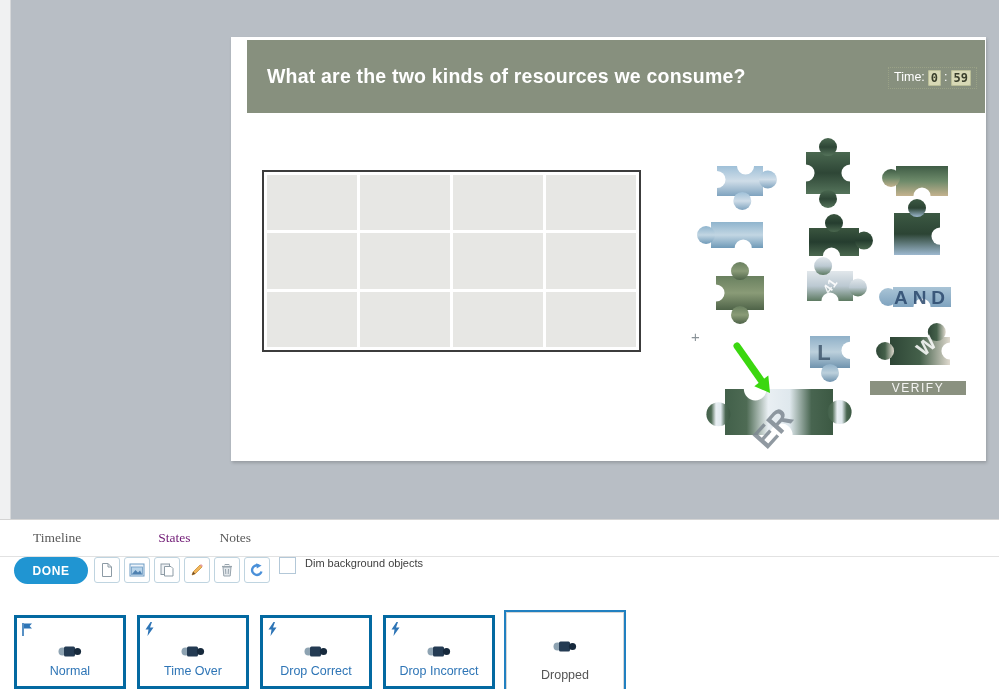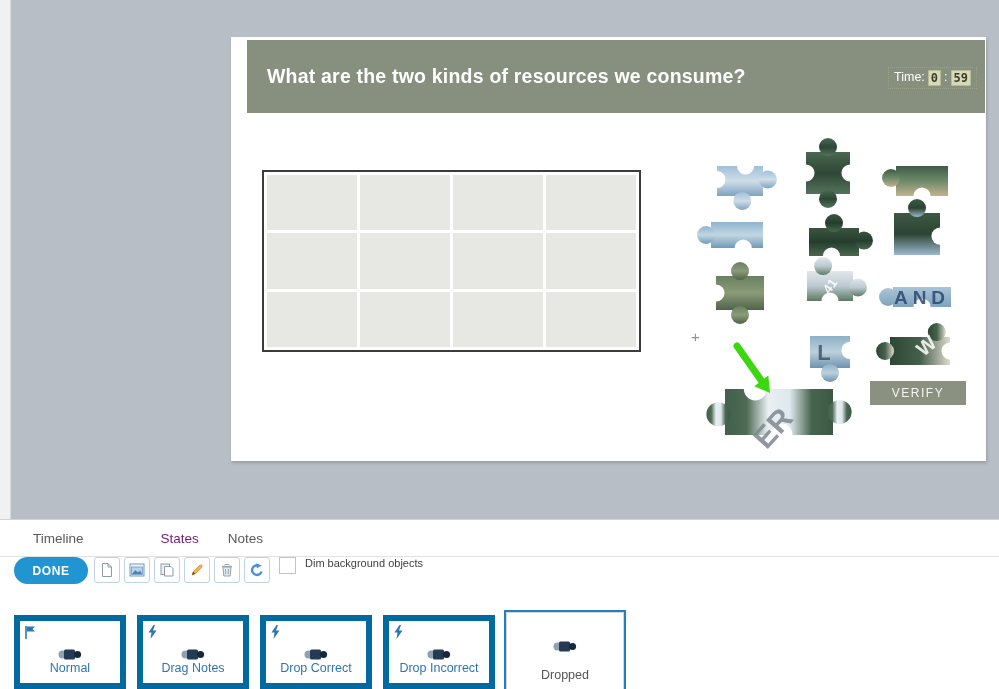--- a/index.html
+++ b/index.html
@@ -7,36 +7,36 @@
   .screen{position:relative;width:999px;height:689px;background:#b8bec5;overflow:hidden;}
   .left-strip{position:absolute;left:0;top:0;width:11px;height:519px;background:#f0f1f2;border-right:1px solid #d6d8da;box-sizing:border-box;}
   
   .slide{position:absolute;left:231px;top:37px;width:755px;height:424px;background:#fff;box-shadow:1px 2px 3px rgba(0,0,0,.18);}
   .slide-header{position:absolute;left:16px;top:3px;width:738px;height:73px;background:#87907e;}
   .slide-title{position:absolute;left:20px;top:0;height:73px;display:flex;align-items:center;color:#fff;font-size:19.5px;font-weight:bold;letter-spacing:.2px;}
   .timer{position:absolute;top:27px;right:8px;display:flex;align-items:flex-start;gap:3px;border:1px dotted #9aa287;padding:2px 5px;color:#fff;font-size:12.5px;}
   .digit{background:#d8d9b6;color:#3a3f2c;font-family:"DejaVu Sans Mono",monospace;font-weight:bold;font-size:12px;line-height:16px;padding:0 3px;border-radius:2px;box-shadow:inset 0 0 0 1px #b9bd97;}
   .drop-grid{position:absolute;left:31px;top:133px;width:379px;height:182px;background:#fff;border:2px solid #3c3c3c;box-sizing:border-box;display:grid;grid-template-columns:repeat(4,1fr);grid-template-rows:repeat(3,1fr);gap:3px;padding:3px;}
   .cell{background:#e7e7e4;}
-  .verify-btn{position:absolute;left:639px;top:344px;width:96px;height:24px;background:#8a9180;color:#f4f4f2;font-size:12px;letter-spacing:1.5px;display:flex;align-items:center;justify-content:center;cursor:pointer;}
+  .verify-btn{position:absolute;left:639px;top:344px;width:96px;height:14px;background:#8a9180;color:#f4f4f2;font-size:12px;letter-spacing:1.5px;display:flex;align-items:center;justify-content:center;cursor:pointer;}
   .plus-marker{position:absolute;left:460px;top:291px;color:#8a9298;font-size:15px;}
   .arrow-layer{position:absolute;left:494px;top:303px;}
   
   .panel{position:absolute;left:0;top:519px;width:999px;height:170px;background:#fff;border-top:1px solid #d4d4d4;box-sizing:border-box;}
   .tabs{height:36px;border-bottom:1px solid #e2e2e2;display:flex;align-items:center;gap:29px;padding-left:33px;font-size:13.5px;color:#595959;}
-  .tab{cursor:pointer;}
+  .tab{cursor:pointer;font-family:Liberation Serif, serif;}
   .tab.active{color:#701a75;margin-left:48px;}
   .toolbar{height:46px;display:flex;align-items:flex-start;padding-left:14px;}
   .done-btn{width:74px;height:27px;border-radius:14px;background:#2095d2;color:#fff;font-weight:bold;font-size:12px;letter-spacing:.6px;display:flex;align-items:center;justify-content:center;border:none;cursor:pointer;}
   .tool-btn{width:26px;height:26px;border:1px solid #bfd4e0;border-radius:3px;background:#fff;display:flex;align-items:center;justify-content:center;margin-left:4px;cursor:pointer;padding:0;}
   .tool-btn:first-of-type{margin-left:6px;}
   .dim-check{width:15px;height:15px;border:1px solid #b3c8d8;background:#fff;margin-left:9px;cursor:pointer;}
   .dim-label{font-size:11px;color:#404040;margin-left:9px;}
   .states-row{position:absolute;left:14px;top:95px;display:flex;gap:11px;align-items:flex-start;}
-  .state-card{position:relative;width:112px;height:74px;background:#fff;border:6px solid #0369a1;box-sizing:border-box;cursor:pointer;}
+  .state-card{position:relative;width:112px;height:74px;background:#fff;border:3px solid #0369a1;box-sizing:border-box;cursor:pointer;}
   .state-card.selected{width:118px;height:79px;margin-top:-3px;border:1px solid #d6d6d6;outline:2px solid #2180c0;}
   .state-badge{position:absolute;left:5px;top:4px;}
   .state-thumb{position:absolute;left:50%;top:26px;transform:translateX(-50%);}
   .state-label{position:absolute;left:0;right:0;bottom:8px;text-align:center;font-size:12.5px;color:#2e75b6;}
   .state-card.selected .state-label{color:#555;}
 </style>
 </head>
 <body>
 
 <div class="screen">
@@ -326,21 +326,21 @@
         </div>
         <div class="state-card">
           <span class="state-badge"><svg width="9" height="14" viewBox="0 0 9 14">
               <path d="M5.5 0 L0.5 7.5 H3.5 L2.5 14 L8.5 5.5 H5 L7 0 Z" fill="#2e75b6"></path>
             </svg></span>
           <span class="state-thumb"><svg width="24" height="15" viewBox="0 0 24 15">
               <circle cx="4.5" cy="7.5" r="4" fill="#8ea3b2"></circle>
               <rect x="6" y="2.5" width="11" height="10" rx="1.5" fill="#243b53"></rect>
               <circle cx="19.5" cy="7.5" r="3.6" fill="#16293c"></circle>
             </svg></span>
-          <div class="state-label">Drag Notes</div>
+          <div class="state-label">Time Over</div>
         </div>
         <div class="state-card">
           <span class="state-badge"><svg width="9" height="14" viewBox="0 0 9 14">
               <path d="M5.5 0 L0.5 7.5 H3.5 L2.5 14 L8.5 5.5 H5 L7 0 Z" fill="#2e75b6"></path>
             </svg></span>
           <span class="state-thumb"><svg width="24" height="15" viewBox="0 0 24 15">
               <circle cx="4.5" cy="7.5" r="4" fill="#8ea3b2"></circle>
               <rect x="6" y="2.5" width="11" height="10" rx="1.5" fill="#243b53"></rect>
               <circle cx="19.5" cy="7.5" r="3.6" fill="#16293c"></circle>
             </svg></span>

